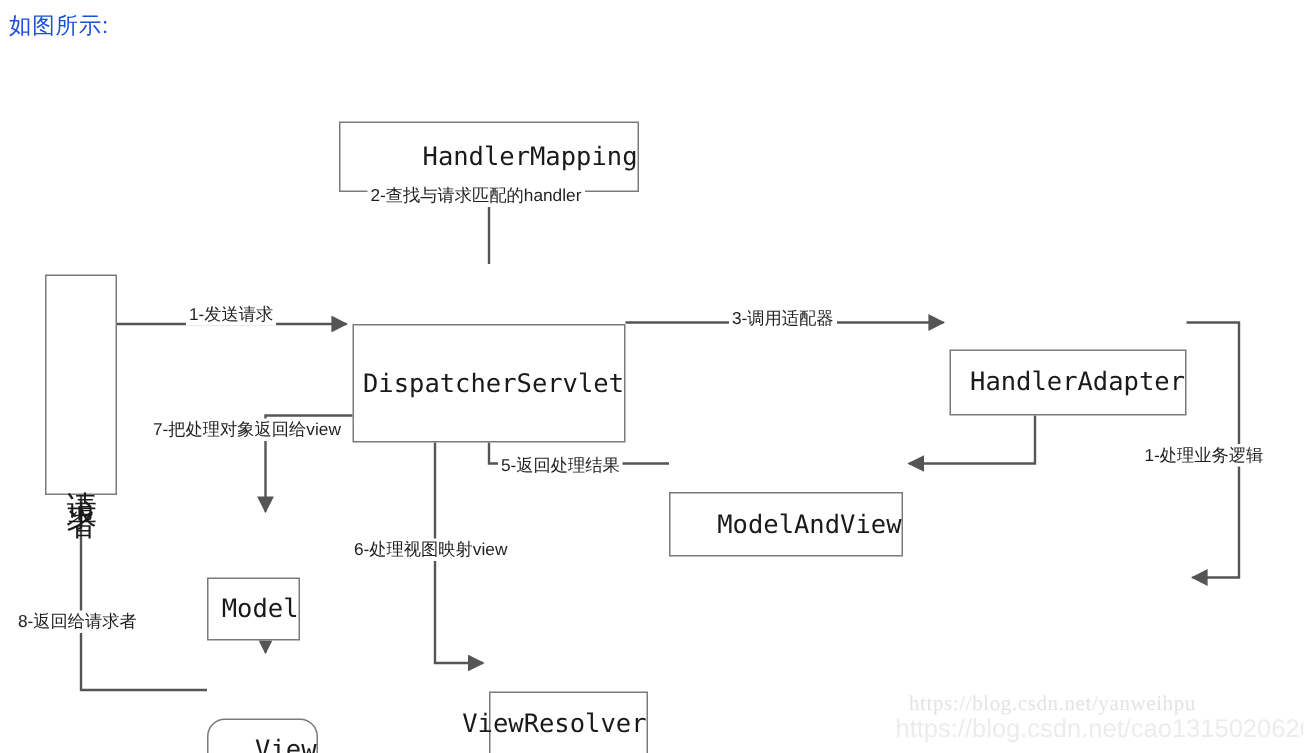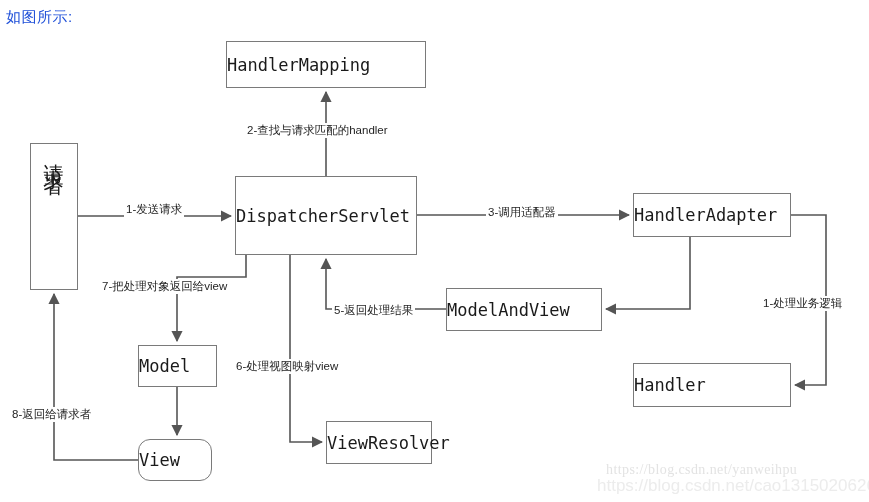--- a/index.html
+++ b/index.html
@@ -34,24 +34,25 @@
     letter-spacing: 0.5px;
     white-space: nowrap;
   }
   .node {
     position: absolute;
     box-sizing: border-box;
     border: 1px solid #7a7a7a;
     background: #ffffff;
     display: flex;
     align-items: center;
-    justify-content: flex-start;
+    justify-content: flex-end;
     font-family: "Liberation Serif", "DejaVu Serif", serif;
     color: #1a1a1a;
     z-index: 3;
+    margin-top: 40px;
   }
   .node-mono {
     font-family: "DejaVu Sans Mono", "Liberation Mono", monospace;
     font-size: 17px;
     letter-spacing: 0px;
   }
   .node-vertical {
     font-family: "Liberation Sans", "DejaVu Sans", sans-serif;
     font-size: 20px;
     writing-mode: vertical-rl;
@@ -144,25 +145,22 @@
   </div>
 
   <div class="node node-mono" style="left:633px; top:193px; width:158px; height:44px;">
     <span>HandlerAdapter</span>
   </div>
 
   <div class="node node-mono" style="left:446px; top:288px; width:156px; height:43px;">
     <span>ModelAndView</span>
   </div>
 
-  <div class="node node-mono" style="left:633px; top:363px; width:158px; height:44px;">
-    <span>Handler</span>
-  </div>
 
-  <div class="node node-mono" style="left:138px; top:345px; width:79px; height:42px;">
+  <div class="node node-mono" style="left:138px; top:345px; width:62px; height:42px;">
     <span>Model</span>
   </div>
 
   <div class="node node-mono" style="left:138px; top:439px; width:74px; height:42px;border-radius:12px;">
     <span>View</span>
   </div>
 
   <div class="node node-mono" style="left:326px; top:421px; width:106px; height:43px;">
     <span>ViewResolver</span>
   </div>

